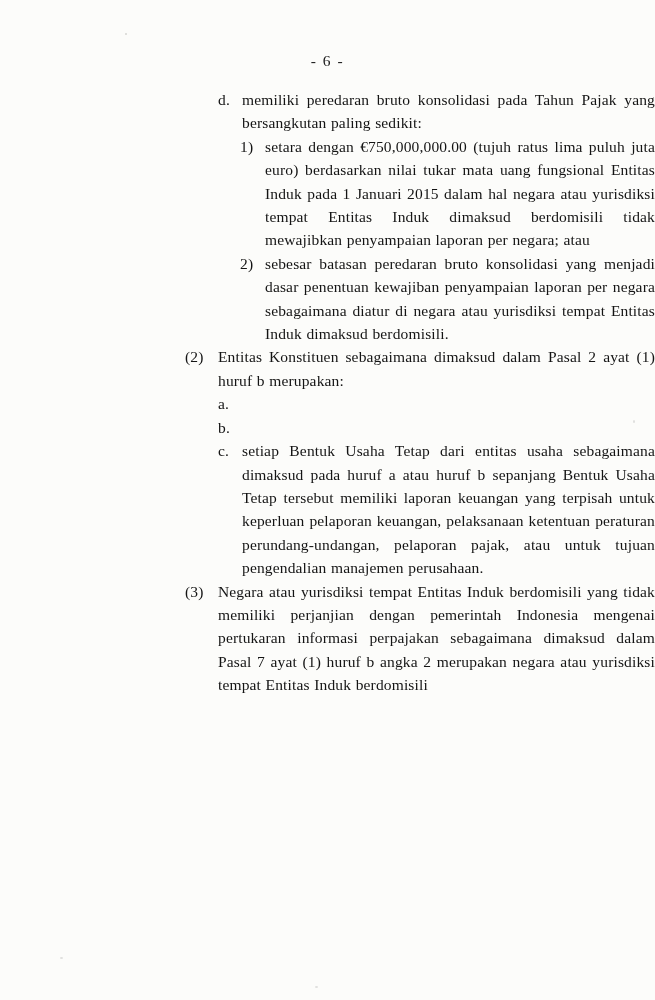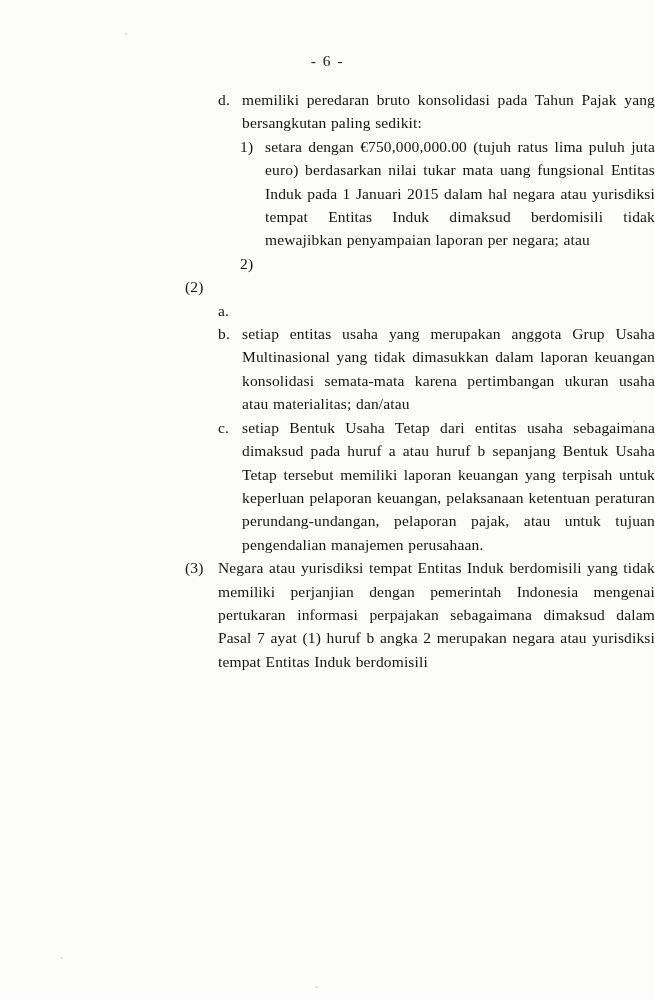--- a/index.html
+++ b/index.html
@@ -80,33 +80,34 @@
       <div class="text">memiliki peredaran bruto konsolidasi pada Tahun Pajak yang bersangkutan paling sedikit:</div>
     </div>
 
     <div class="row lvl2">
       <span class="marker">1)</span>
       <div class="text">setara dengan €750,000,000.00 (tujuh ratus lima puluh juta euro) berdasarkan nilai tukar mata uang fungsional Entitas Induk pada 1 Januari 2015 dalam hal negara atau yurisdiksi tempat Entitas Induk dimaksud berdomisili tidak mewajibkan penyampaian laporan per negara; atau</div>
     </div>
 
     <div class="row lvl2">
       <span class="marker">2)</span>
+      <div class="text">sebesar batasan peredaran bruto konsolidasi yang menjadi dasar penentuan kewajiban penyampaian laporan per negara sebagaimana diatur di negara atau yurisdiksi tempat Entitas Induk dimaksud berdomisili.</div>
     </div>
 
     <div class="row lvl0">
       <span class="marker">(2)</span>
+      <div class="text">Entitas Konstituen sebagaimana dimaksud dalam Pasal 2 ayat (1) huruf b merupakan:</div>
     </div>
 
     <div class="row lvl1">
       <span class="marker">a.</span>
     </div>
 
     <div class="row lvl1">
       <span class="marker">b.</span>
-      <div class="text">setiap entitas usaha yang merupakan anggota Grup Usaha Multinasional yang tidak dimasukkan dalam laporan keuangan konsolidasi semata-mata karena pertimbangan ukuran usaha atau materialitas; dan/atau</div>
     </div>
 
     <div class="row lvl1">
       <span class="marker">c.</span>
       <div class="text">setiap Bentuk Usaha Tetap dari entitas usaha sebagaimana dimaksud pada huruf a atau huruf b sepanjang Bentuk Usaha Tetap tersebut memiliki laporan keuangan yang terpisah untuk keperluan pelaporan keuangan, pelaksanaan ketentuan peraturan perundang-undangan, pelaporan pajak, atau untuk tujuan pengendalian manajemen perusahaan.</div>
     </div>
 
     <div class="row lvl0">
       <span class="marker">(3)</span>
       <div class="text">Negara atau yurisdiksi tempat Entitas Induk berdomisili yang tidak memiliki perjanjian dengan pemerintah Indonesia mengenai pertukaran informasi perpajakan sebagaimana dimaksud dalam Pasal 7 ayat (1) huruf b angka 2 merupakan negara atau yurisdiksi tempat Entitas Induk berdomisili</div>

